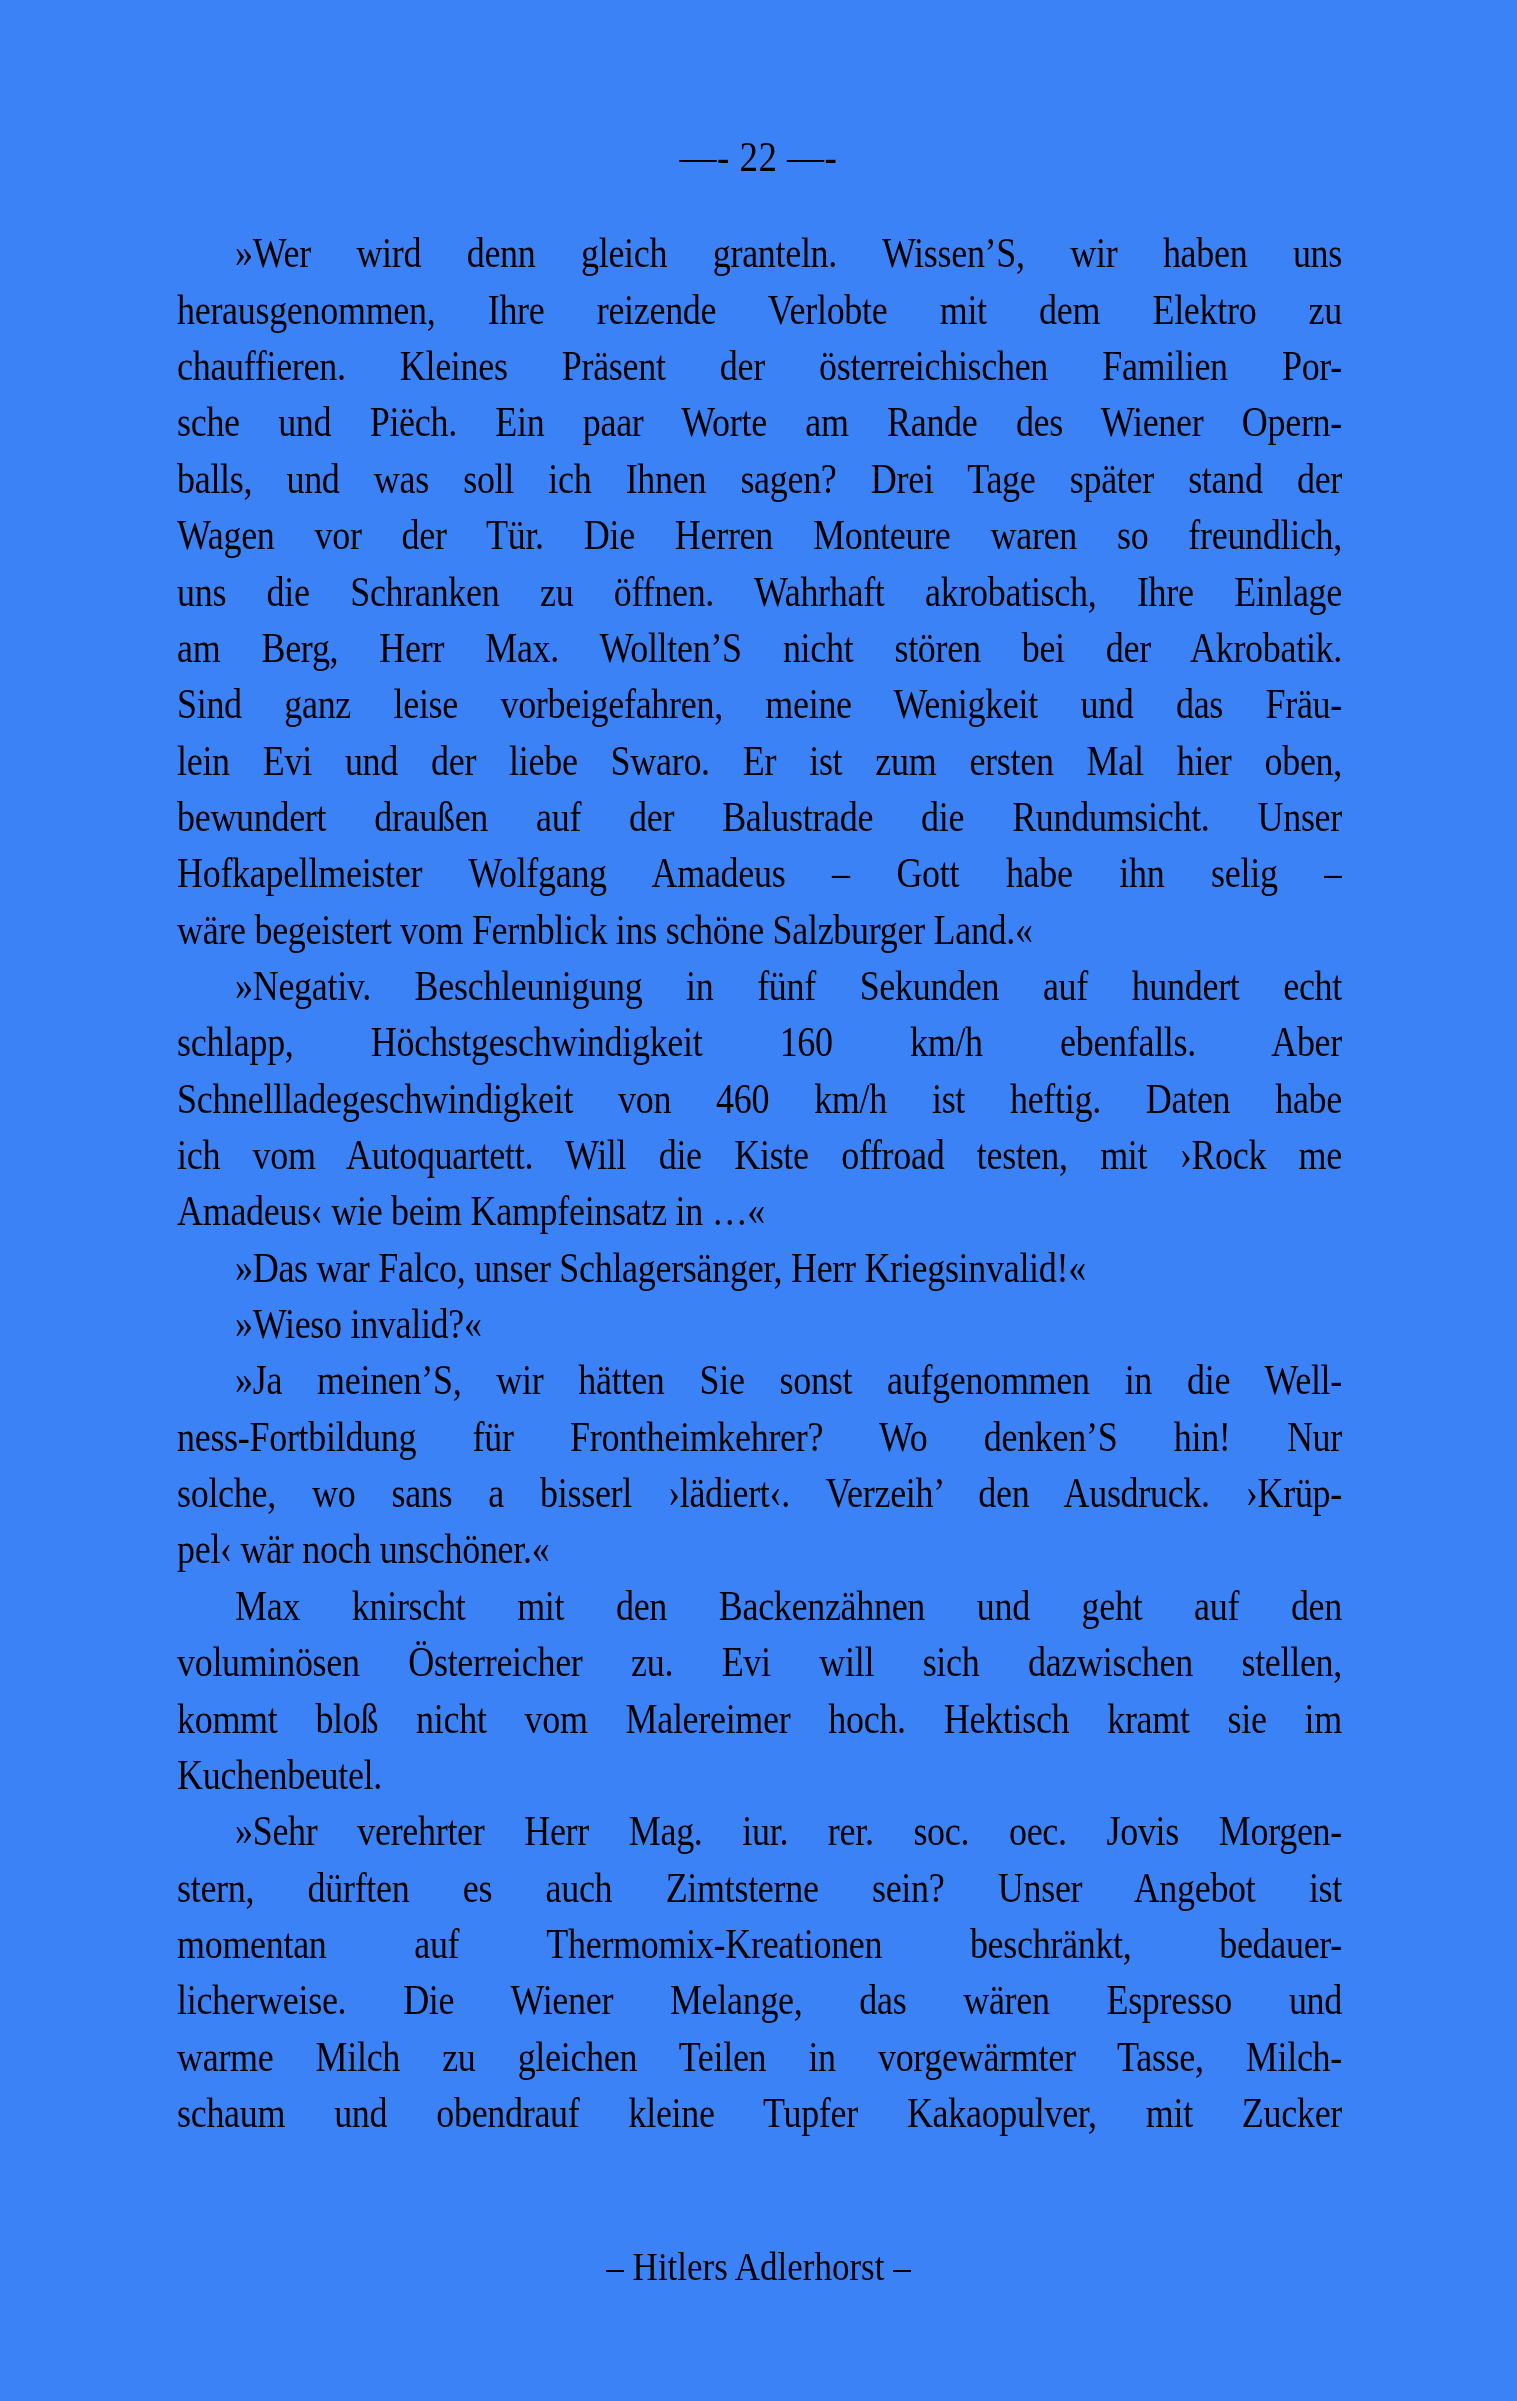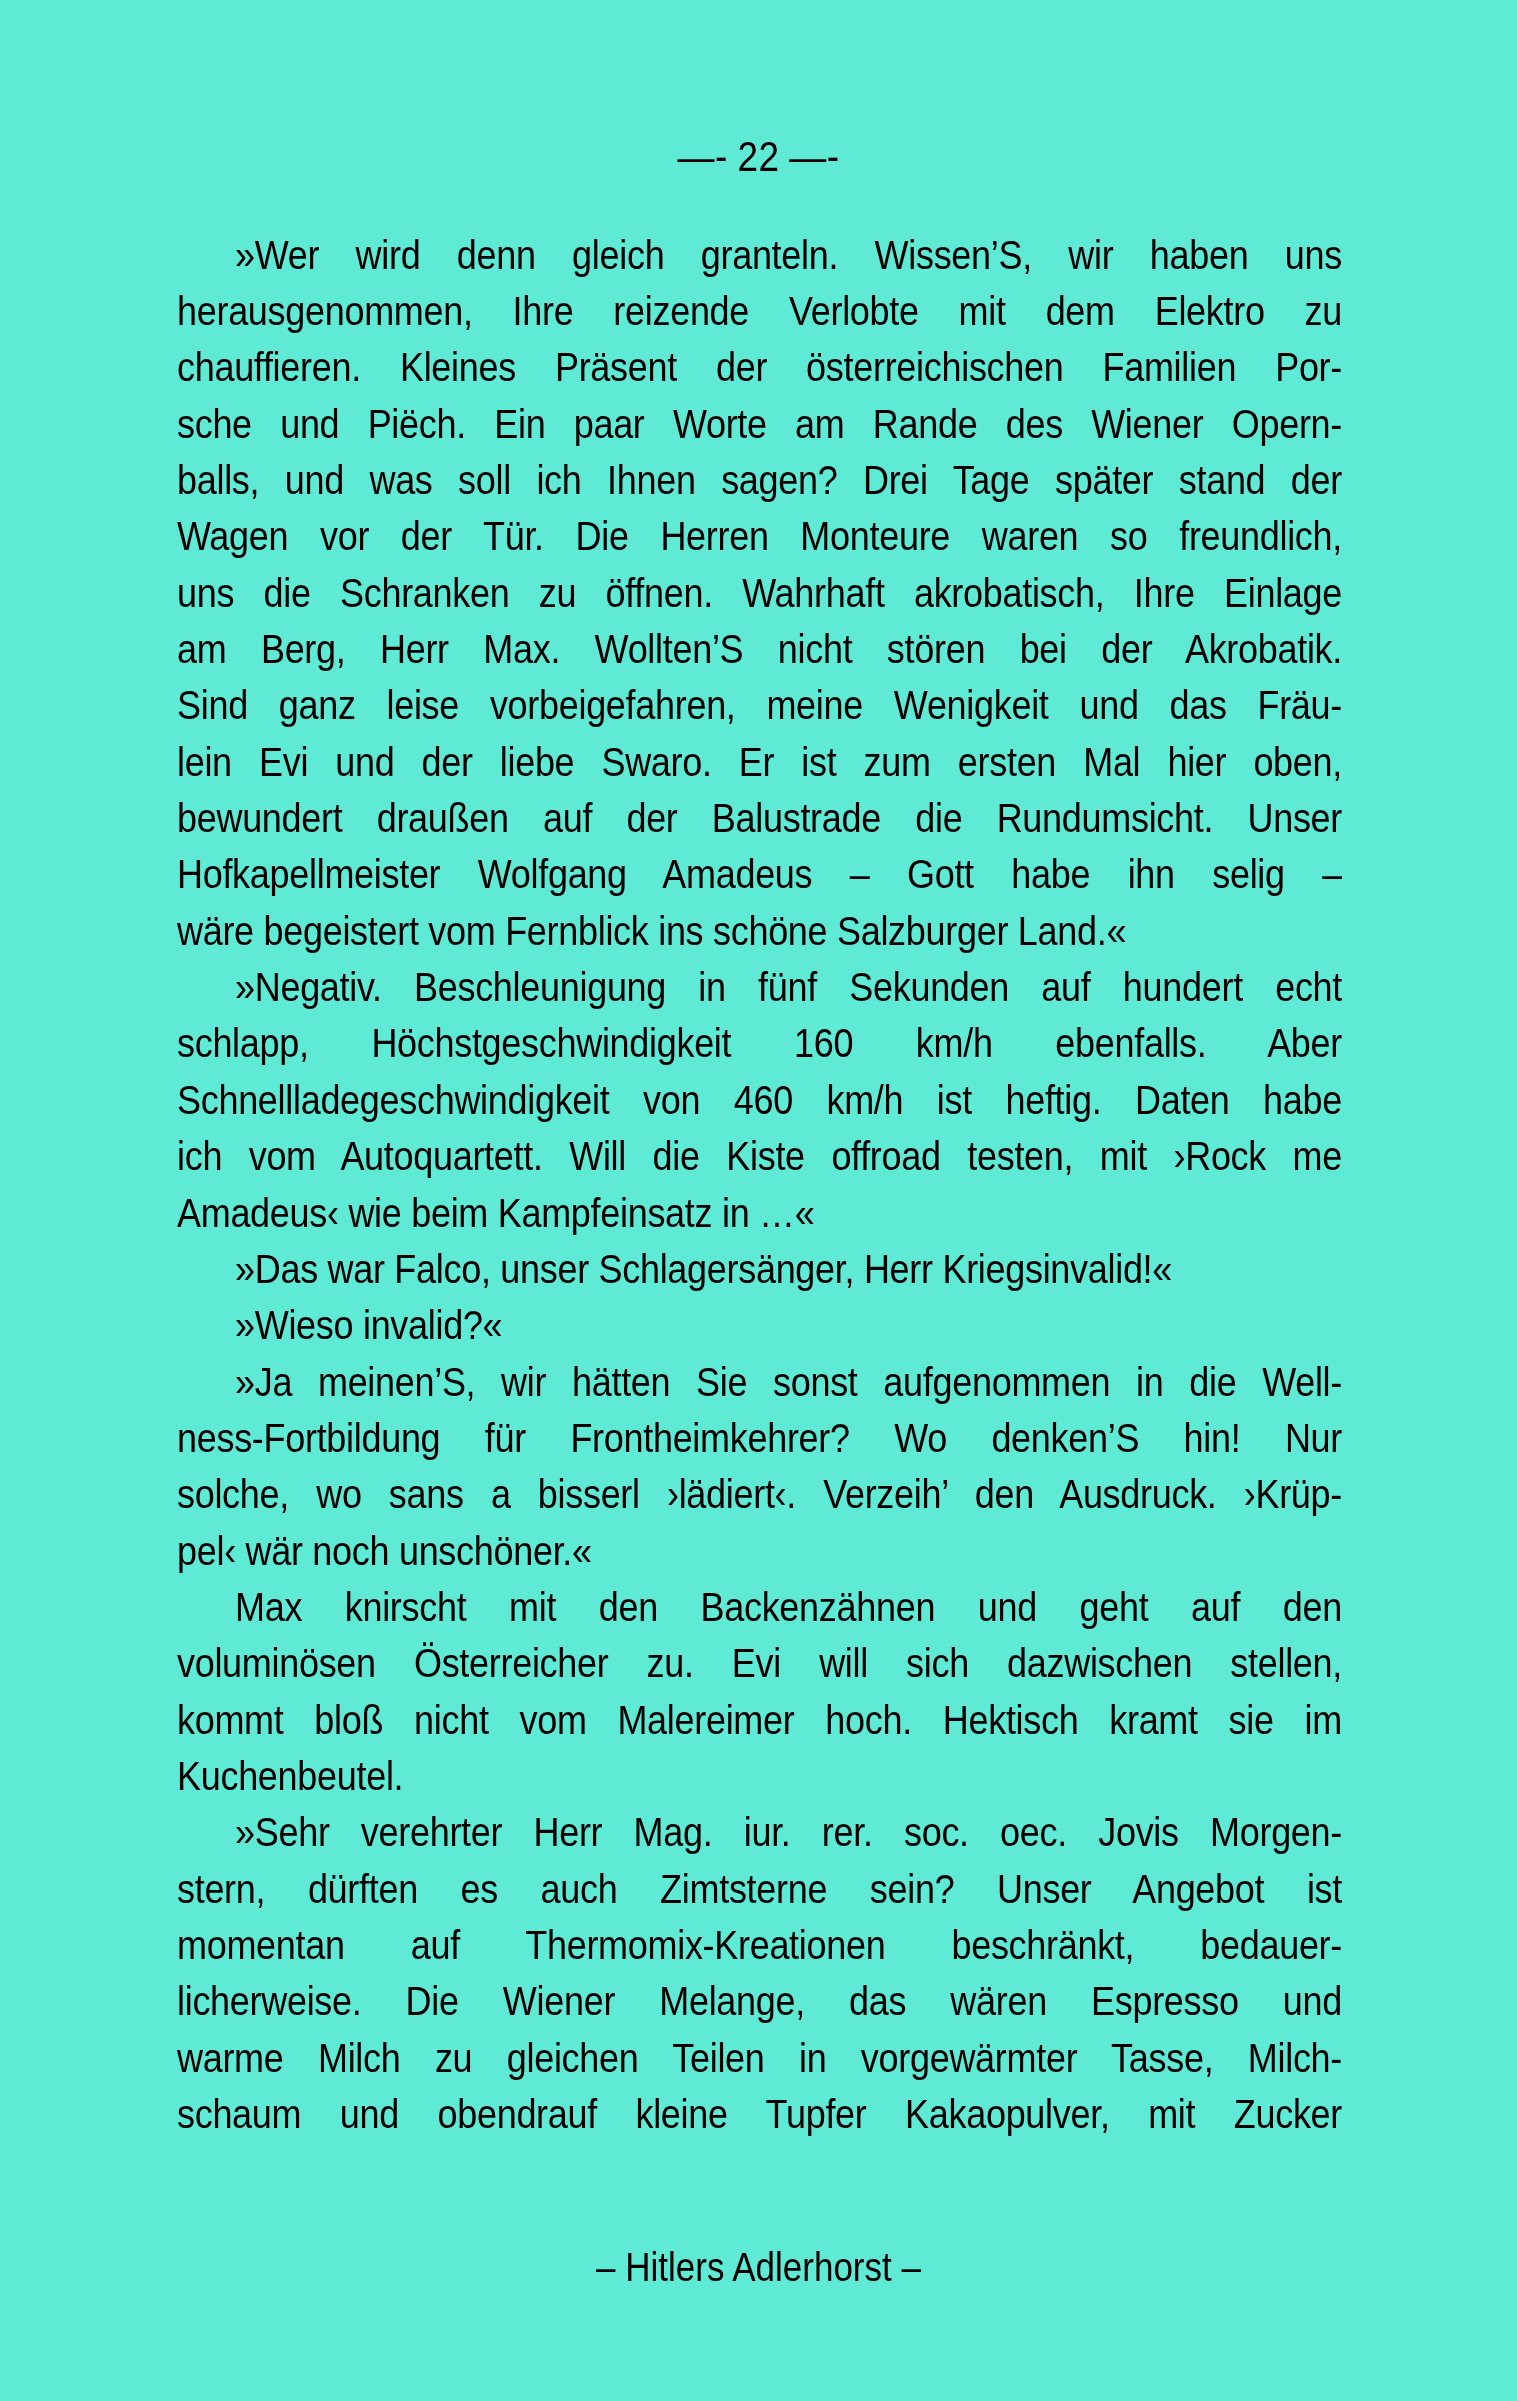--- a/index.html
+++ b/index.html
@@ -4,23 +4,23 @@
 <style>
   html, body {
     margin: 0;
     padding: 0;
     background: #ffffff;
   }
   .sheet {
     position: relative;
     width: 1517px;
     height: 2401px;
-    background: #5eead4;
+    background: #3b82f6;
     color: #000000;
-    font-family: Liberation Sans, sans-serif;
+    font-family: Liberation Serif, serif;
     overflow: hidden;
   }
   
   .running-head {
     position: absolute;
     top: 132px;
     left: 0;
     width: 100%;
     text-align: center;
     font-size: 37px;

